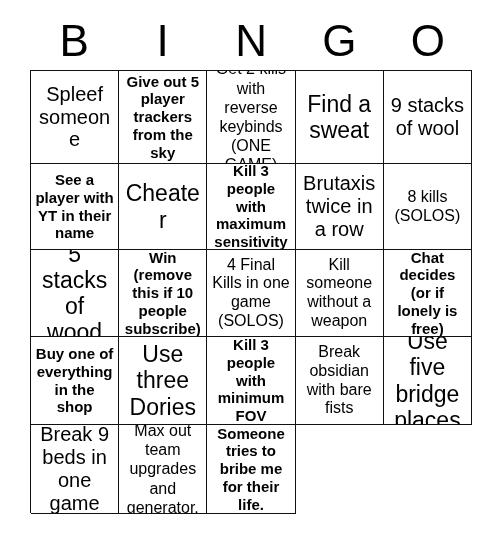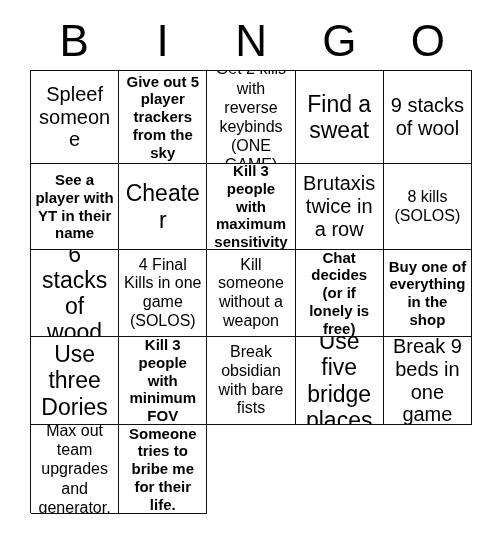--- a/index.html
+++ b/index.html
@@ -127,21 +127,24 @@
       <div class="bingo-cell size-sm">
         <span class="cell-text">Kill 3 people with maximum sensitivity</span>
       </div>
       <div class="bingo-cell size-lg">
         <span class="cell-text">Brutaxis twice in a row</span>
       </div>
       <div class="bingo-cell size-md">
         <span class="cell-text">8 kills (SOLOS)</span>
       </div>
       <div class="bingo-cell size-xl">
-        <span class="cell-text">6 stacks of wood</span>
+        <span class="cell-text">5 stacks of wood</span>
+      </div>
+      <div class="bingo-cell size-sm">
+        <span class="cell-text">Win (remove this if 10 people subscribe)</span>
       </div>
       <div class="bingo-cell size-md">
         <span class="cell-text">4 Final Kills in one game (SOLOS)</span>
       </div>
       <div class="bingo-cell size-md">
         <span class="cell-text">Kill someone without a weapon</span>
       </div>
       <div class="bingo-cell size-sm">
         <span class="cell-text">Chat decides (or if lonely is free)</span>
       </div>

